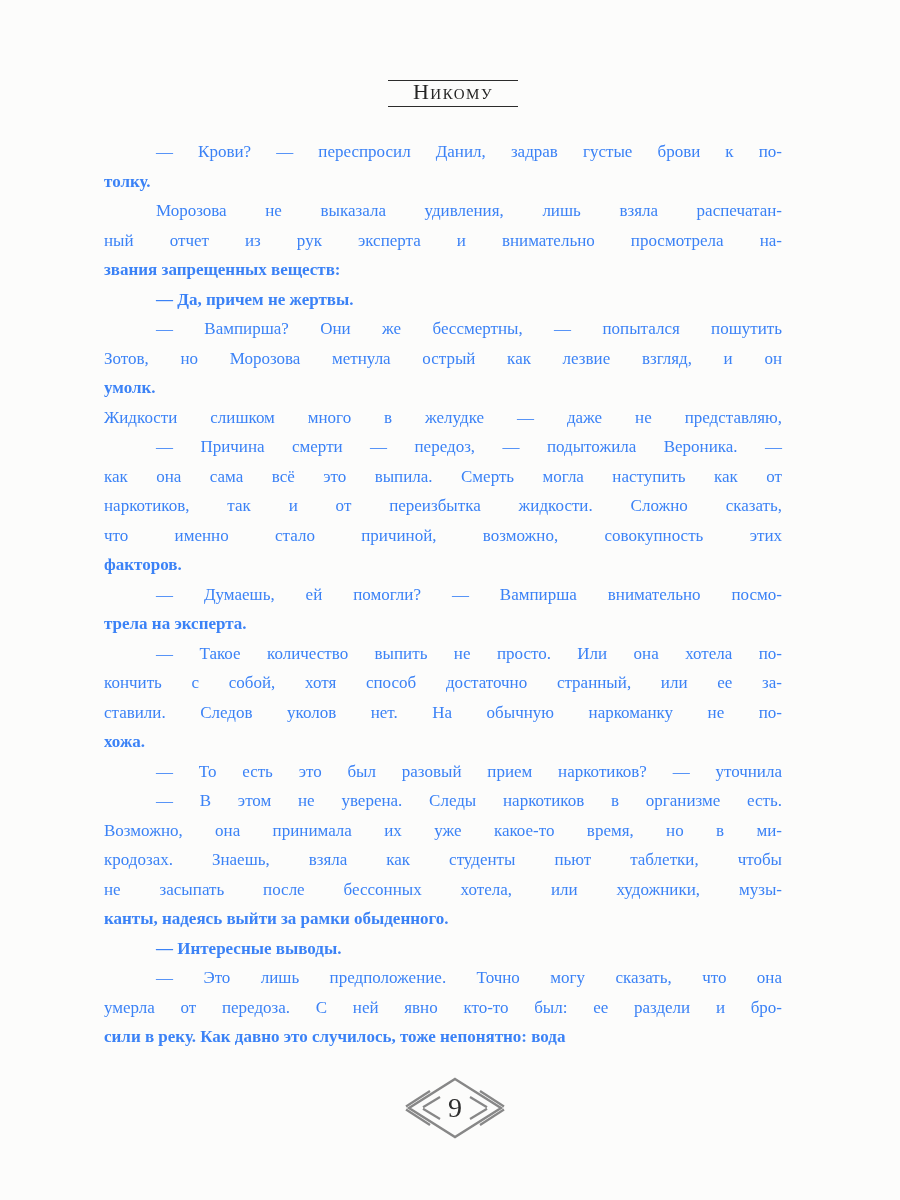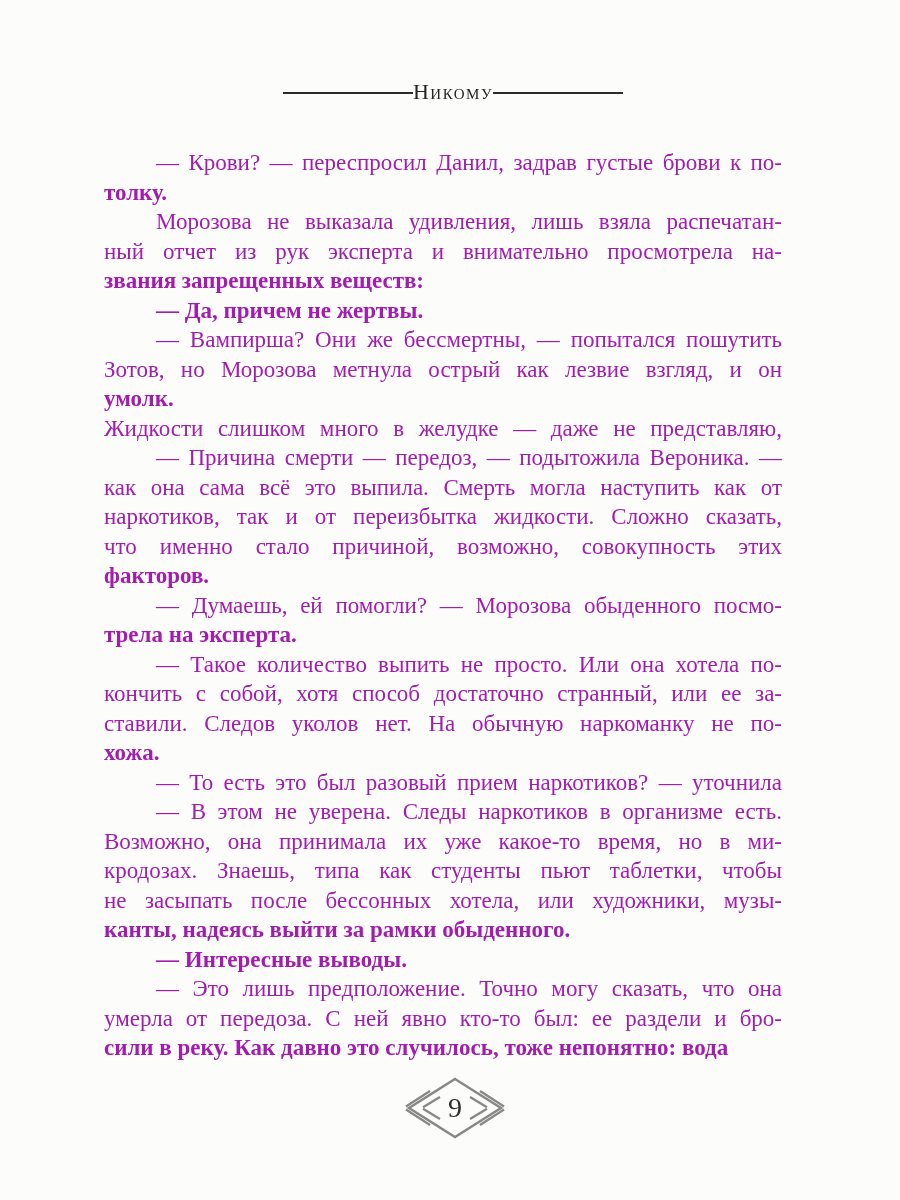--- a/index.html
+++ b/index.html
@@ -15,43 +15,44 @@
   
   .running-header {
     position: absolute;
     top: 80px;
     left: 170px;
     width: 566px;
     height: 26px;
     display: flex;
     align-items: center;
     justify-content: center;
+    flex-direction: column;
   }
   .header-rule {
     width: 130px;
     height: 2px;
     background: #2b2b2b;
   }
   .header-title {
     font-size: 22px;
     font-variant: small-caps;
     letter-spacing: 1.5px;
     color: #242424;
     line-height: 1;
     padding-bottom: 3px;
   }
   
   .page-text {
     position: absolute;
-    top: 148px;
+    top: 137px;
     left: 104px;
     width: 678px;
-    font-size: 23px;
+    font-size: 17px;
     line-height: 29.5px;
-    color: #a21caf;
+    color: #3b82f6;
   }
   .para { margin: 0; padding: 0; }
   .line {
     text-align: justify;
     text-align-last: justify;
   }
   .line.last { text-align-last: left; font-weight: bold; }
   .line.first { padding-left: 52px; }
   
   .footer-ornament {
@@ -94,36 +95,36 @@
       </div>
       <div class="para">
         <div class="line">Жидкости слишком много в желудке — даже не представляю,</div>
         <div class="line first">— Причина смерти — передоз, — подытожила Вероника. —</div>
         <div class="line">как она сама всё это выпила. Смерть могла наступить как от</div>
         <div class="line">наркотиков, так и от переизбытка жидкости. Сложно сказать,</div>
         <div class="line">что именно стало причиной, возможно, совокупность этих</div>
         <div class="line last">факторов.</div>
       </div>
       <div class="para">
-        <div class="line first">— Думаешь, ей помогли? — Морозова обыденного посмо-</div>
+        <div class="line first">— Думаешь, ей помогли? — Вампирша внимательно посмо-</div>
         <div class="line last">трела на эксперта.</div>
       </div>
       <div class="para">
         <div class="line first">— Такое количество выпить не просто. Или она хотела по-</div>
         <div class="line">кончить с собой, хотя способ достаточно странный, или ее за-</div>
         <div class="line">ставили. Следов уколов нет. На обычную наркоманку не по-</div>
         <div class="line last">хожа.</div>
       </div>
       <div class="para">
         <div class="line first">— То есть это был разовый прием наркотиков? — уточнила</div>
       </div>
       <div class="para">
         <div class="line first">— В этом не уверена. Следы наркотиков в организме есть.</div>
         <div class="line">Возможно, она принимала их уже какое-то время, но в ми-</div>
-        <div class="line">кродозах. Знаешь, типа как студенты пьют таблетки, чтобы</div>
+        <div class="line">кродозах. Знаешь, взяла как студенты пьют таблетки, чтобы</div>
         <div class="line">не засыпать после бессонных хотела, или художники, музы-</div>
         <div class="line last">канты, надеясь выйти за рамки обыденного.</div>
       </div>
       <div class="para">
         <div class="line first last">— Интересные выводы.</div>
       </div>
       <div class="para">
         <div class="line first">— Это лишь предположение. Точно могу сказать, что она</div>
         <div class="line">умерла от передоза. С ней явно кто-то был: ее раздели и бро-</div>
         <div class="line last">сили в реку. Как давно это случилось, тоже непонятно: вода</div>

